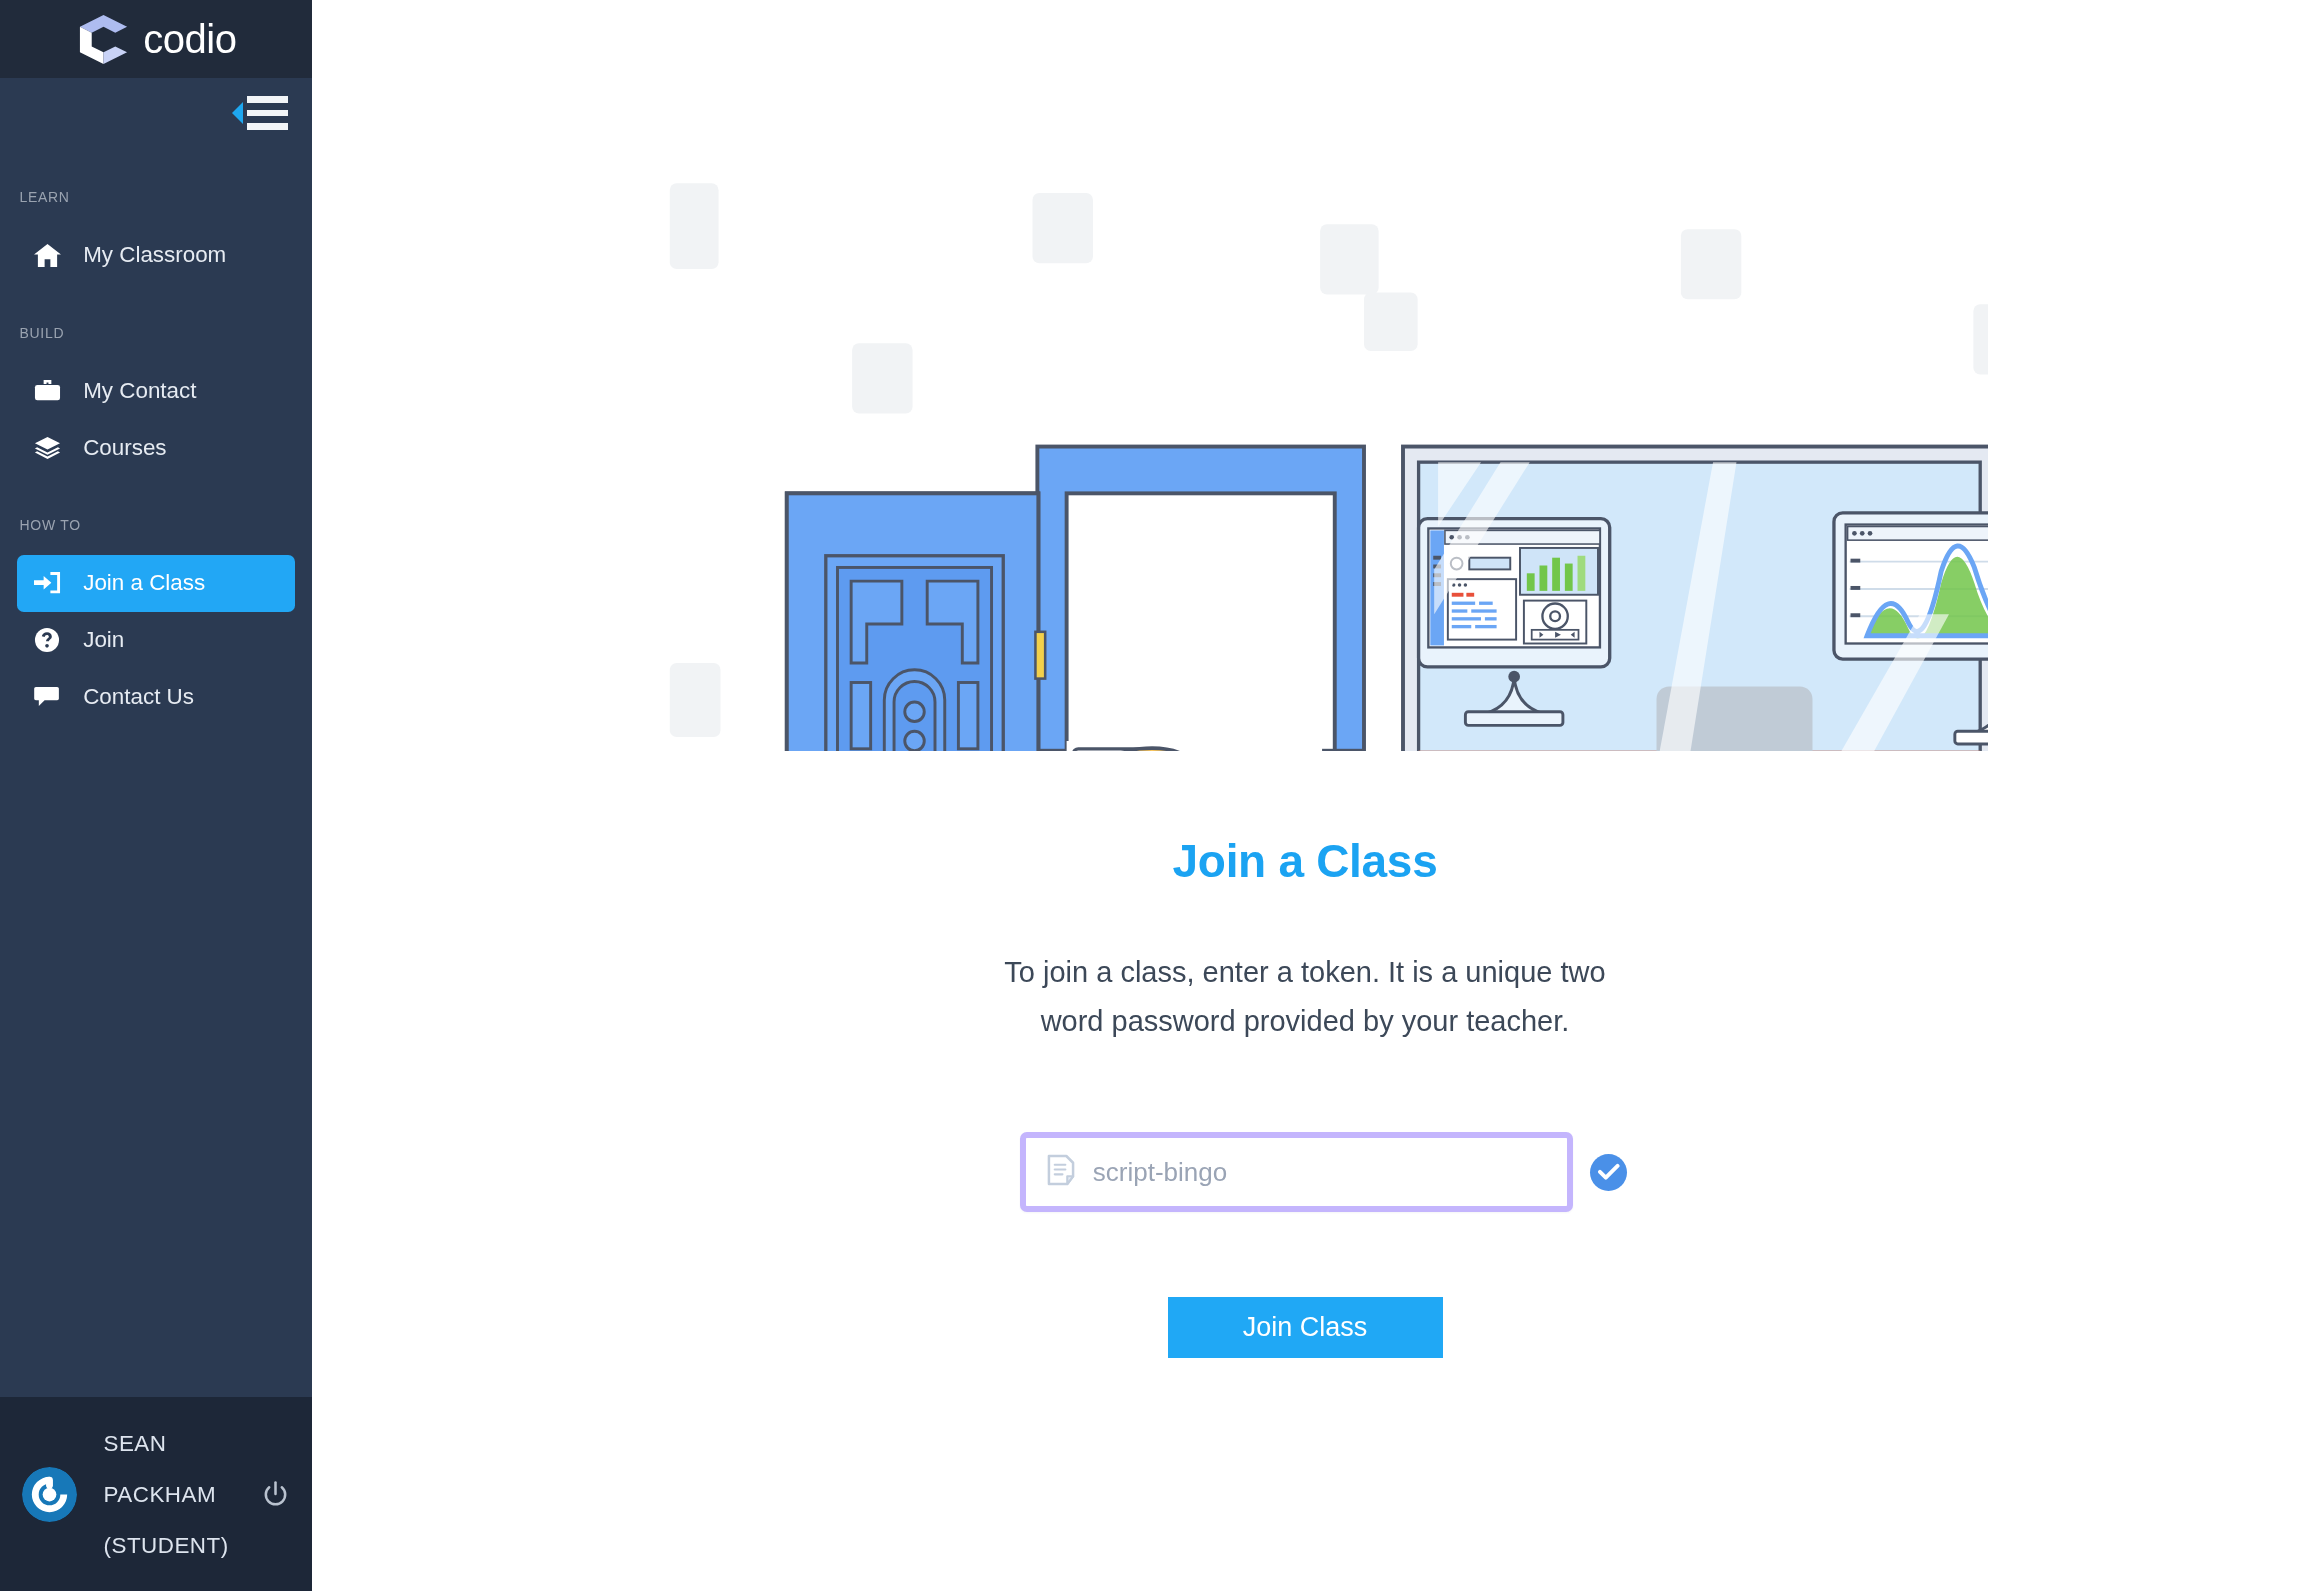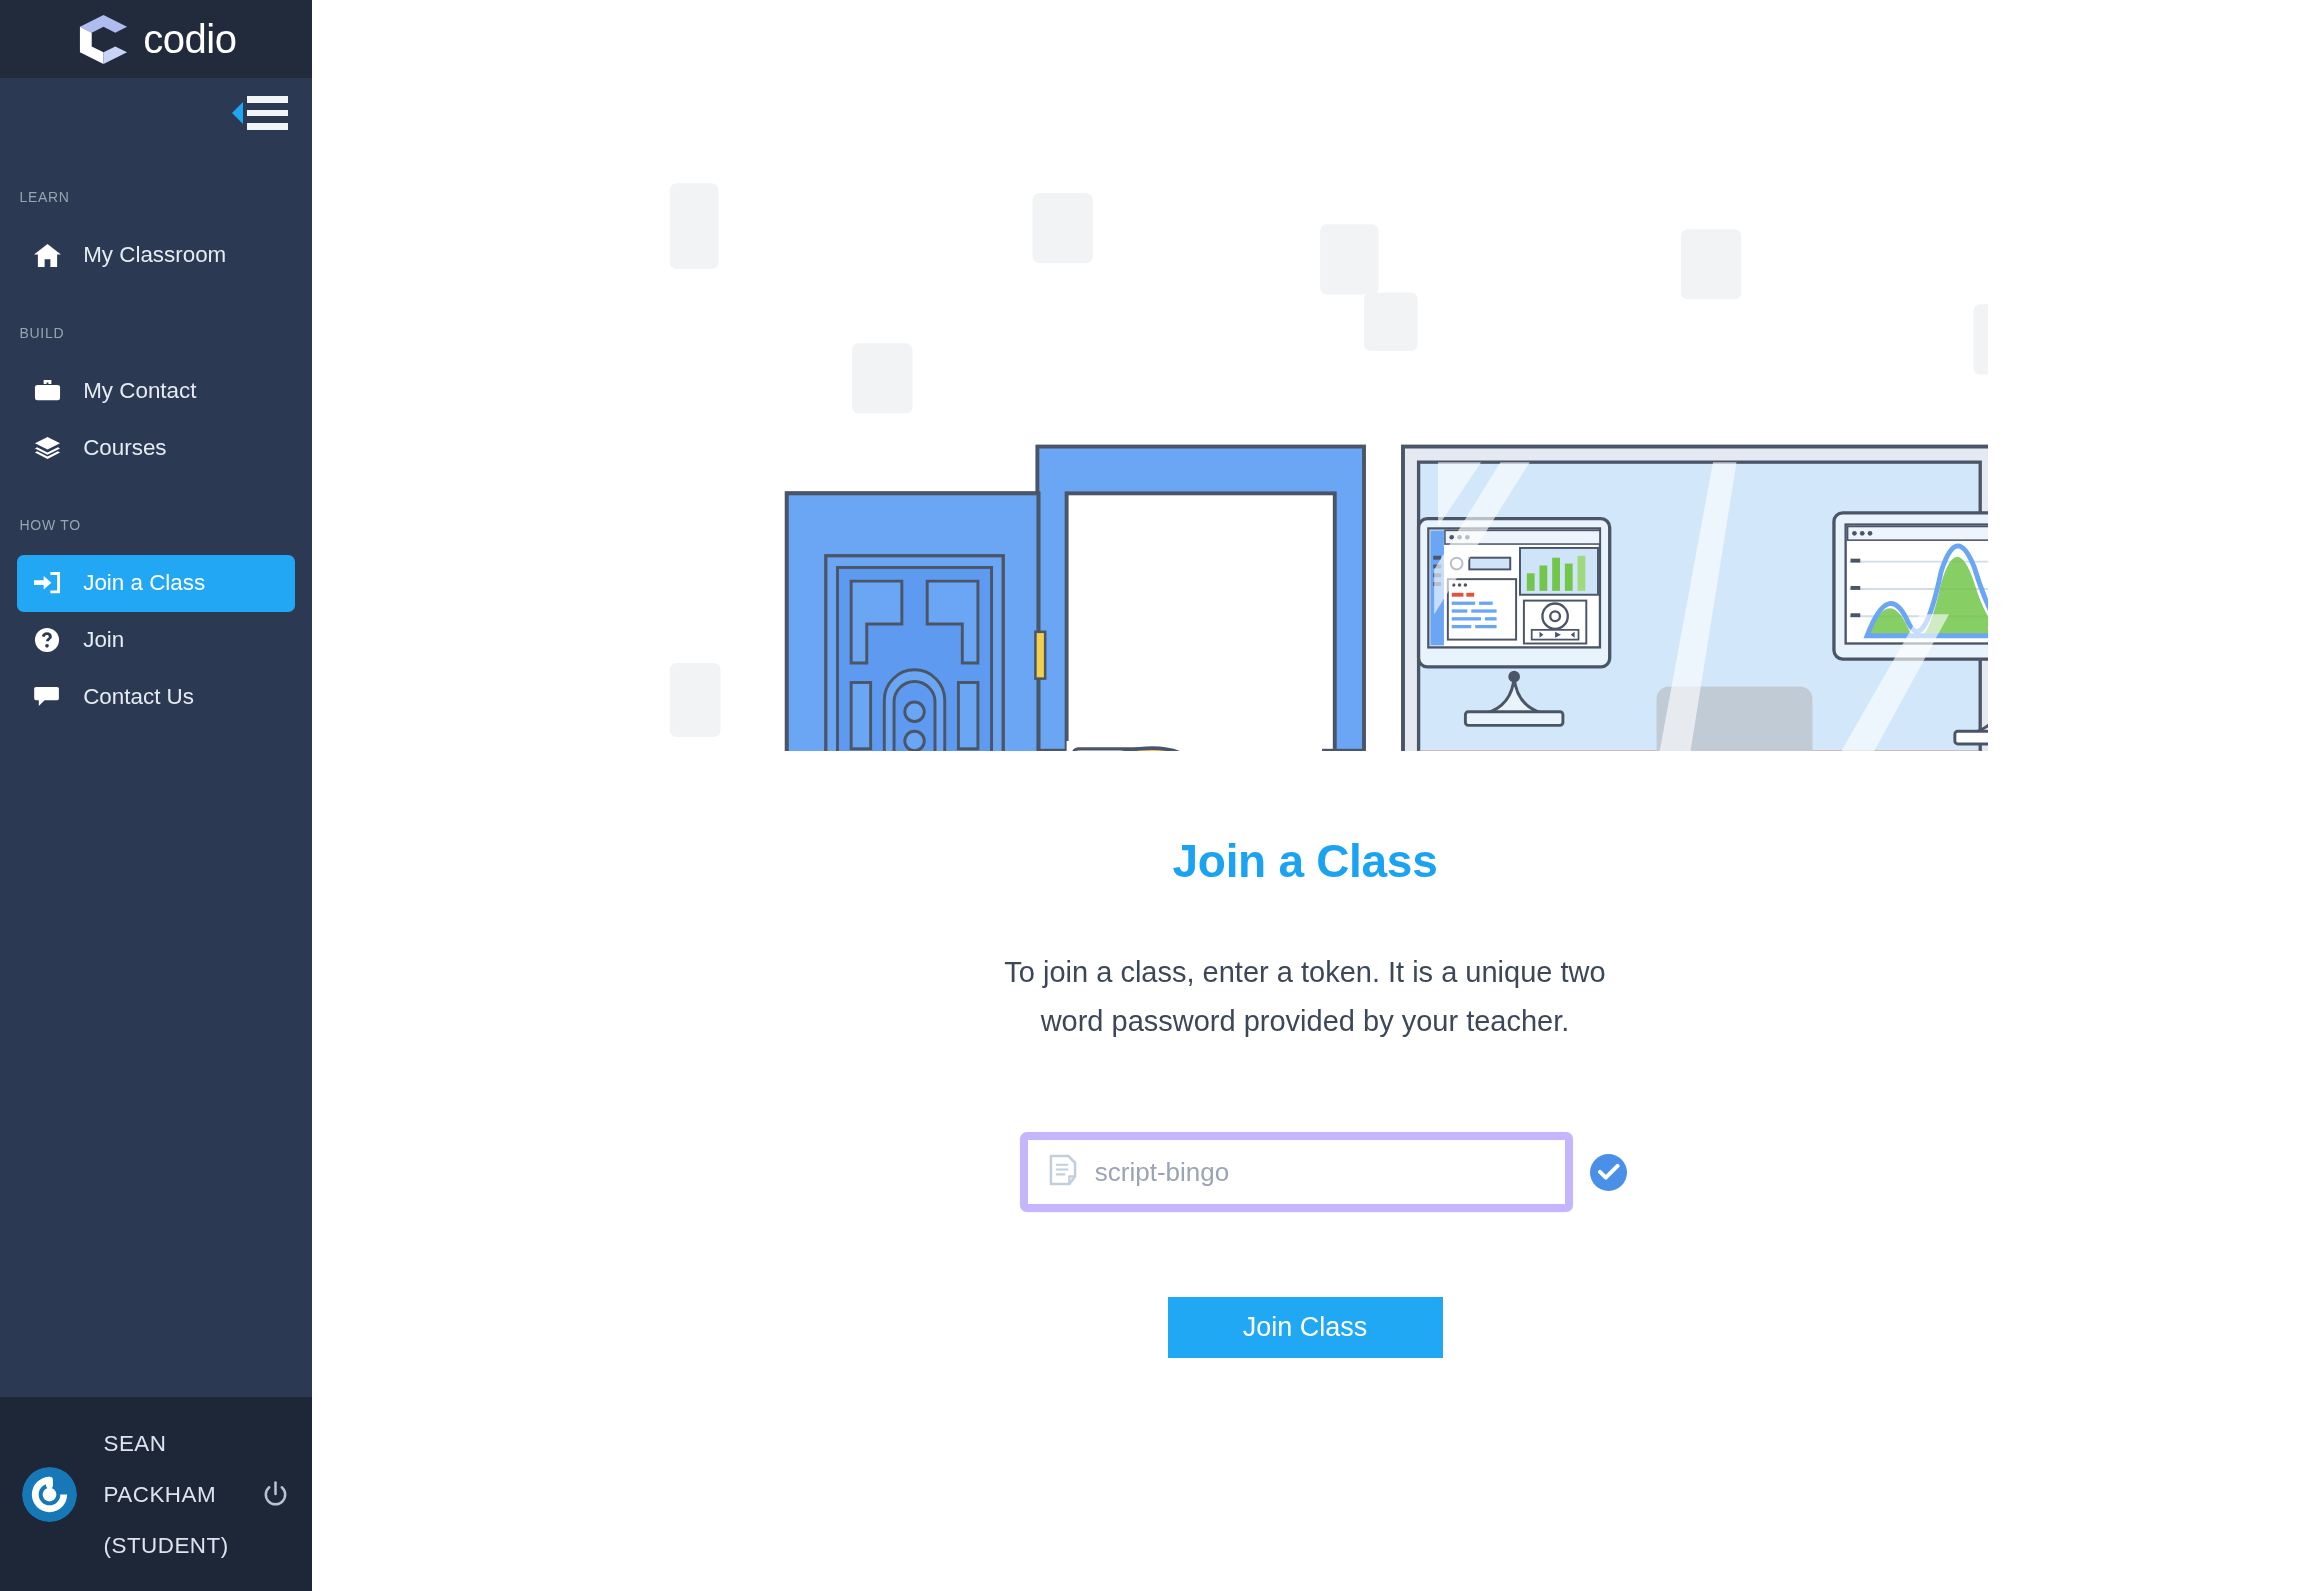--- a/index.html
+++ b/index.html
@@ -85,21 +85,21 @@
     margin:60px auto 0; width:605px;
     color:#3c4858; font-size:29px; line-height:49px;
   }
 
   .token-row {
     margin-top:86px; display:flex; align-items:center; justify-content:center; gap:17.6px;
     padding-left:37px;
   }
   .token-field {
     width:553px; height:80px;
-    border:8px solid #c4b5fd; border-radius:6.8px; background:#fff;
+    border:6px solid #c4b5fd; border-radius:6.8px; background:#fff;
     display:flex; align-items:center; padding:0 21.5px; gap:17.6px;
     box-shadow:0 1px 2px rgba(40,60,90,0.05);
   }
   .token-input {
     border:0; outline:0; background:transparent;
     font-family:"Liberation Sans", sans-serif;
     font-size:26px; color:#3c4858; width:100%;
   }
   .token-input::placeholder { color:#9aa4b5; }
   .check-badge {

